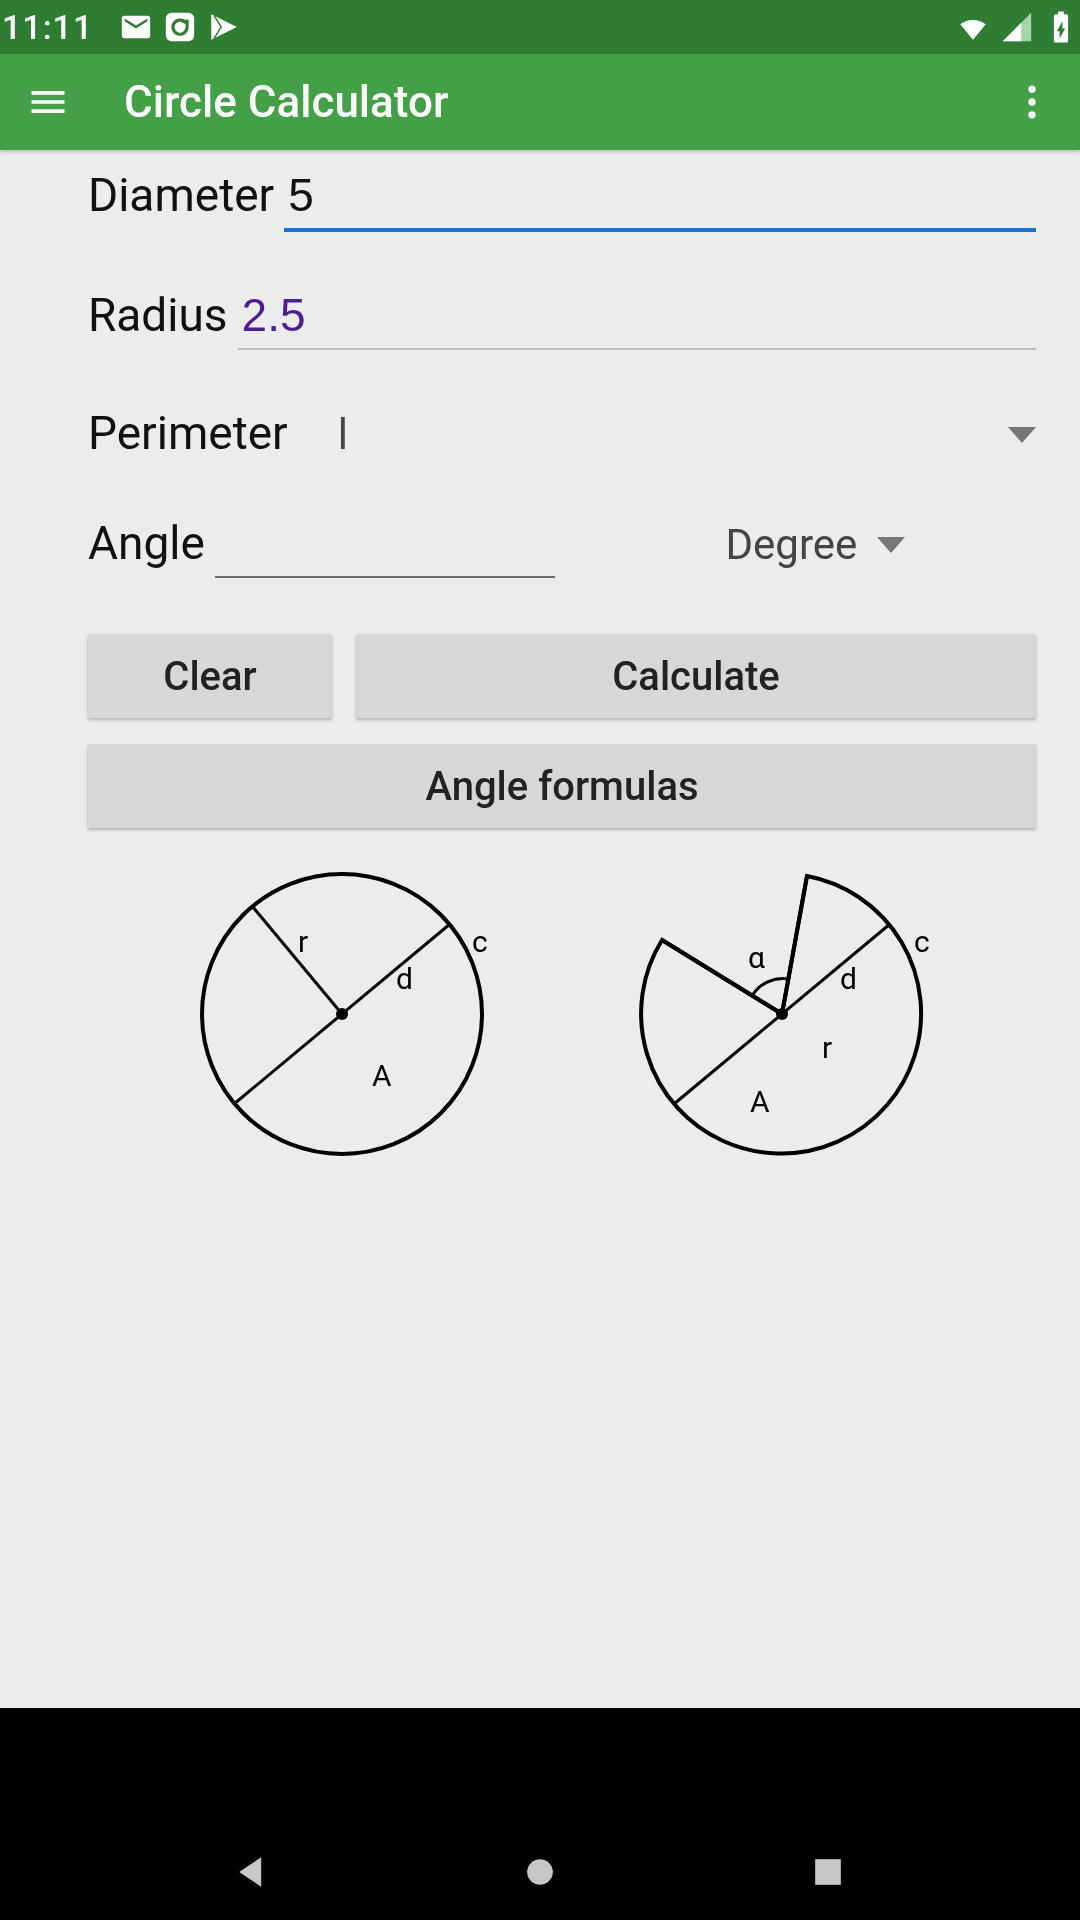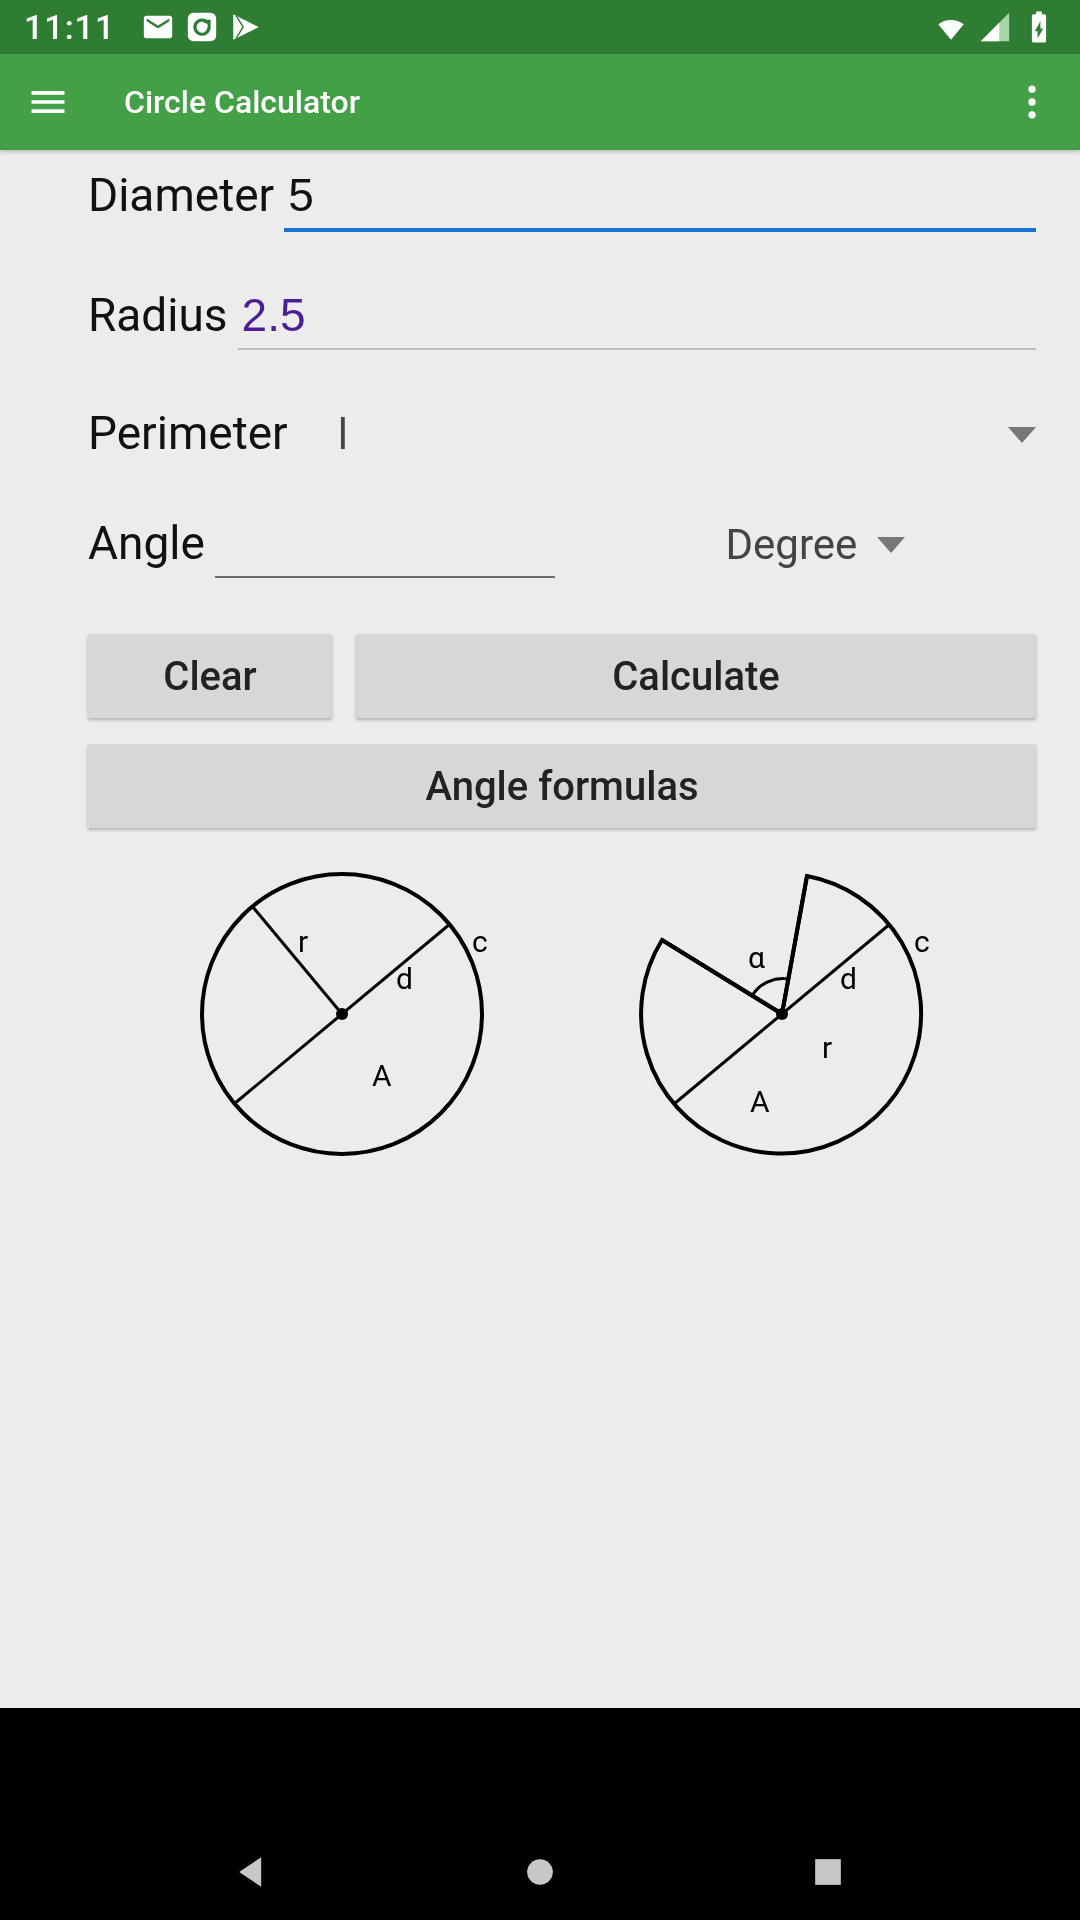--- a/index.html
+++ b/index.html
@@ -10,21 +10,21 @@
   }
 
   
   .status-bar {
     height: 54px;
     background: #2e7d32;
     display: flex;
     align-items: center;
     justify-content: space-between;
     color: #fff;
-    padding: 0 24px;
+    padding: 0 2px;
   }
   .status-left, .status-right { display: flex; align-items: center; gap: 10px; }
   .status-left .time { font-size: 34px; font-weight: 500; letter-spacing: 1px; margin-right: 16px; }
   .status-icon { width: 34px; height: 34px; display: inline-flex; align-items: center; justify-content: center; }
   .status-icon svg { width: 100%; height: 100%; }
 
   
   .app-bar {
     height: 96px;
     background: #43a047;
@@ -33,21 +33,21 @@
     color: #fff;
     padding: 0 12px;
     box-shadow: 0 2px 4px rgba(0,0,0,0.2);
   }
   .menu-btn, .overflow-btn {
     width: 72px; height: 72px;
     display: flex; align-items: center; justify-content: center;
     cursor: pointer;
   }
   .menu-btn svg, .overflow-btn svg { width: 44px; height: 44px; }
-  .app-title { font-size: 32px; font-weight: 500; margin-left: 40px; flex: 1; }
+  .app-title { font-size: 44px; font-weight: 500; margin-left: 40px; flex: 1; }
 
   
   .content {
     padding: 18px 44px 0 88px;
   }
   .row {
     display: flex;
     align-items: baseline;
     margin-bottom: 56px;
   }

